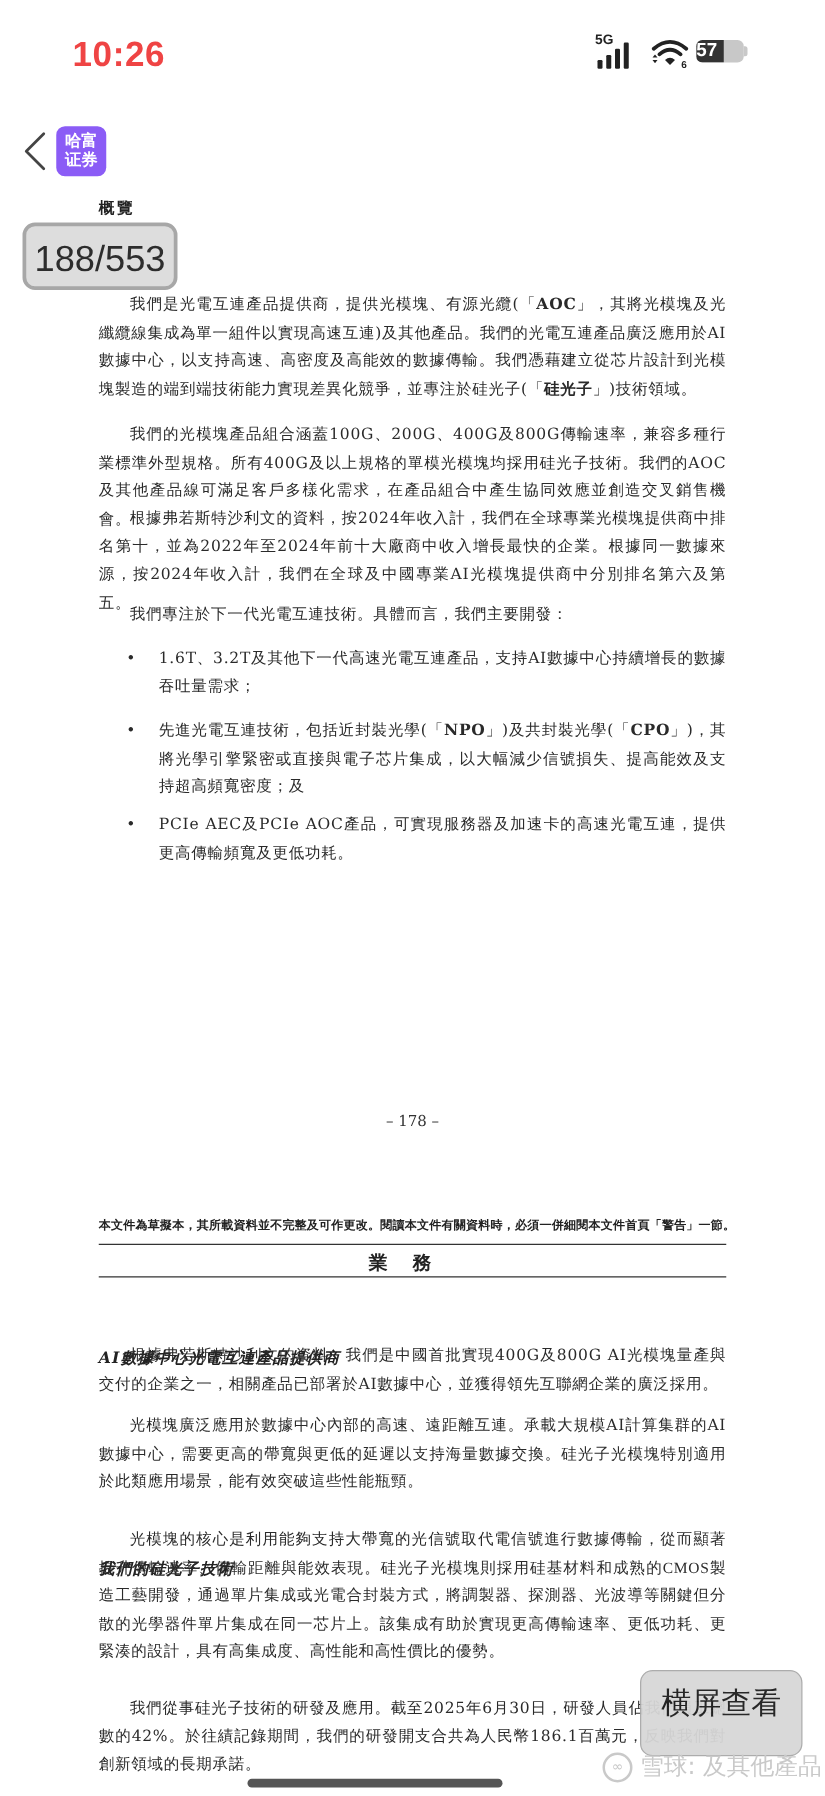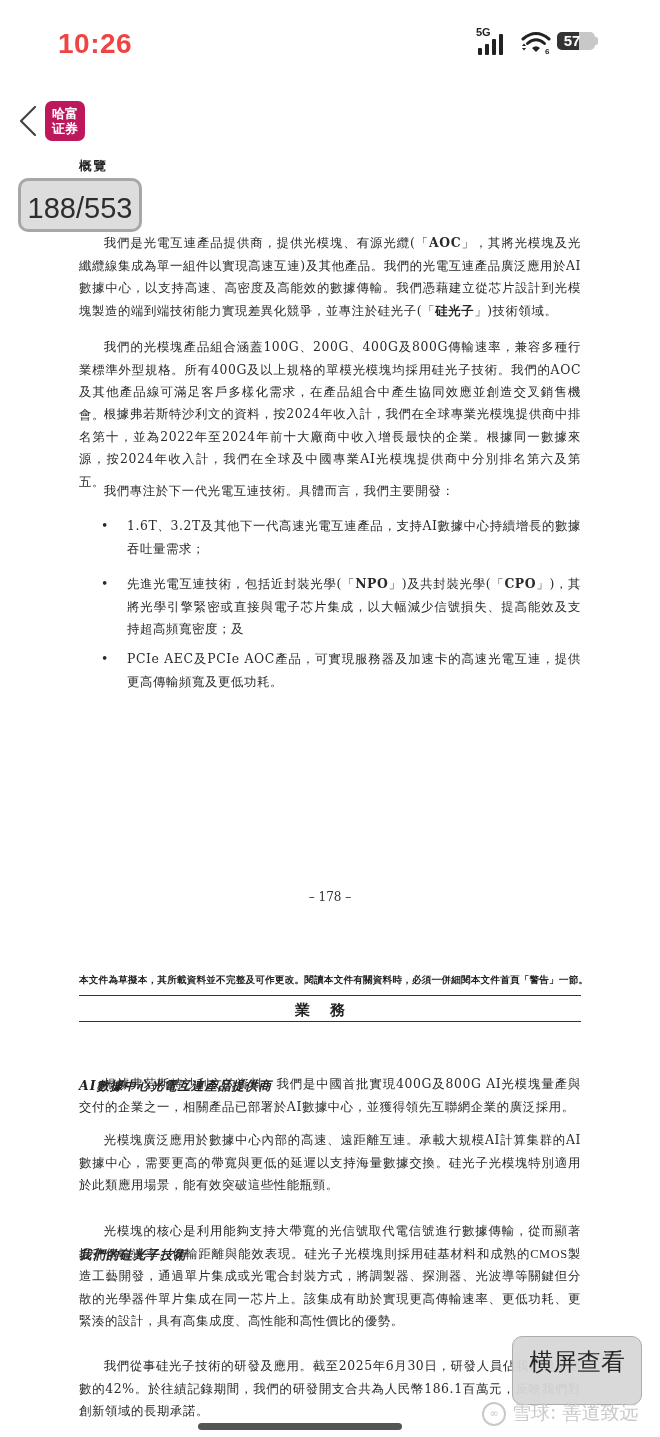--- a/index.html
+++ b/index.html
@@ -9,25 +9,25 @@
     font-family:"DejaVu Serif","Liberation Serif",serif;
   }
   .statusbar { position:absolute; left:0; top:0; width:660px; height:80px; }
   .time { position:absolute; left:58px; top:28px; font-family:"Liberation Sans","DejaVu Sans",sans-serif; font-size:28px; font-weight:bold; color:#ef4444; letter-spacing:0.5px; }
   .sig { position:absolute; left:476px; top:27px; width:40px; height:28px; }
   .sig .label { position:absolute; left:0; top:-1px; font-family:"Liberation Sans",sans-serif; font-weight:bold; font-size:11px; color:#222; }
   .sig .bar { position:absolute; bottom:0; width:4px; background:#222; border-radius:1px; }
   .wifi { position:absolute; left:520px; top:29px; width:32px; height:26px; }
   .battery { position:absolute; left:557px; top:32px; width:38px; height:18px; border-radius:5px; background:#c8c8c8; overflow:hidden; }
   .battery .fill { position:absolute; left:0; top:0; bottom:0; width:22px; background:#333; }
-  .battery .num { position:absolute; left:0; top:0; width:30px; height:18px; line-height:18px; text-align:center; color:#fff; font-family:"Liberation Sans",sans-serif; font-weight:bold; font-size:15px; }
+  .battery .num { position:absolute; left:0; top:0; width:30px; height:18px; line-height:18px; color:#fff; font-family:"Liberation Sans",sans-serif; font-weight:bold; font-size:15px; }
   .battery-tip { position:absolute; left:595px; top:37px; width:3px; height:8px; background:#c8c8c8; border-radius:0 2px 2px 0; }
 
   .back { position:absolute; left:16px; top:104px; width:24px; height:34px; cursor:pointer; }
-  .logo { position:absolute; left:45px; top:101px; width:40px; height:40px; background:#be185d; border-radius:7px; color:#fff; font-family:"DejaVu Sans",sans-serif; font-weight:bold; font-size:13px; line-height:15px; text-align:center; display:flex; flex-direction:column; justify-content:center; }
+  .logo { position:absolute; left:45px; top:101px; width:40px; height:40px; background:#8b5cf6; border-radius:7px; color:#fff; font-family:"DejaVu Sans",sans-serif; font-weight:bold; font-size:13px; line-height:15px; text-align:center; display:flex; flex-direction:column; justify-content:center; }
 
   .page-counter { position:absolute; left:18px; top:178px; width:124px; height:54px; border-radius:10px; background:#dcdcdc; border:3px solid #a3a3a3; box-sizing:border-box; font-family:"Liberation Sans","DejaVu Sans",sans-serif; font-size:29px; color:#222; text-align:center; line-height:54px; z-index:3; opacity:0.95; }
 
   .doc { position:absolute; left:79px; width:502px; font-size:12.4px; line-height:22.6px; color:#2a2a2a; }
   .doc p { margin:0; text-indent:2em; text-align:justify; letter-spacing:0.6px; }
   .doc b { font-weight:bold; }
   .heading-small { position:absolute; left:79px; top:158px; font-size:12.5px; font-weight:bold; color:#222; letter-spacing:2px; }
 
   .bullet { position:relative; padding-left:26px; margin:0; text-align:justify; letter-spacing:0.6px; }
   .bullet::before { content:"•"; position:absolute; left:22px; top:0; }
@@ -138,15 +138,15 @@
 
 <div class="doc" style="top:1220px;font-family:Liberation Serif, serif;">
   <p>光模塊的核心是利用能夠支持大帶寬的光信號取代電信號進行數據傳輸，從而顯著提升傳輸速率、傳輸距離與能效表現。硅光子光模塊則採用硅基材料和成熟的CMOS製造工藝開發，通過單片集成或光電合封裝方式，將調製器、探測器、光波導等關鍵但分散的光學器件單片集成在同一芯片上。該集成有助於實現更高傳輸速率、更低功耗、更緊湊的設計，具有高集成度、高性能和高性價比的優勢。</p>
 </div>
 <div class="doc" style="top:1355px;">
   <p>我們從事硅光子技術的研發及應用。截至2025年6月30日，研發人員佔我們員工總數的42%。於往績記錄期間，我們的研發開支合共為人民幣186.1百萬元，反映我們對創新領域的長期承諾。</p>
 </div>
 
 <div class="landscape-btn">横屏查看</div>
 <div class="watermark">
-  <span class="ring">∞</span><span>雪球:</span> <span>善道致远</span>
+  <span class="ring">∞</span><span>雪球:</span> <span>及其他產品</span>
 </div>
 <div class="home-indicator"></div>
 
 </body></html>

